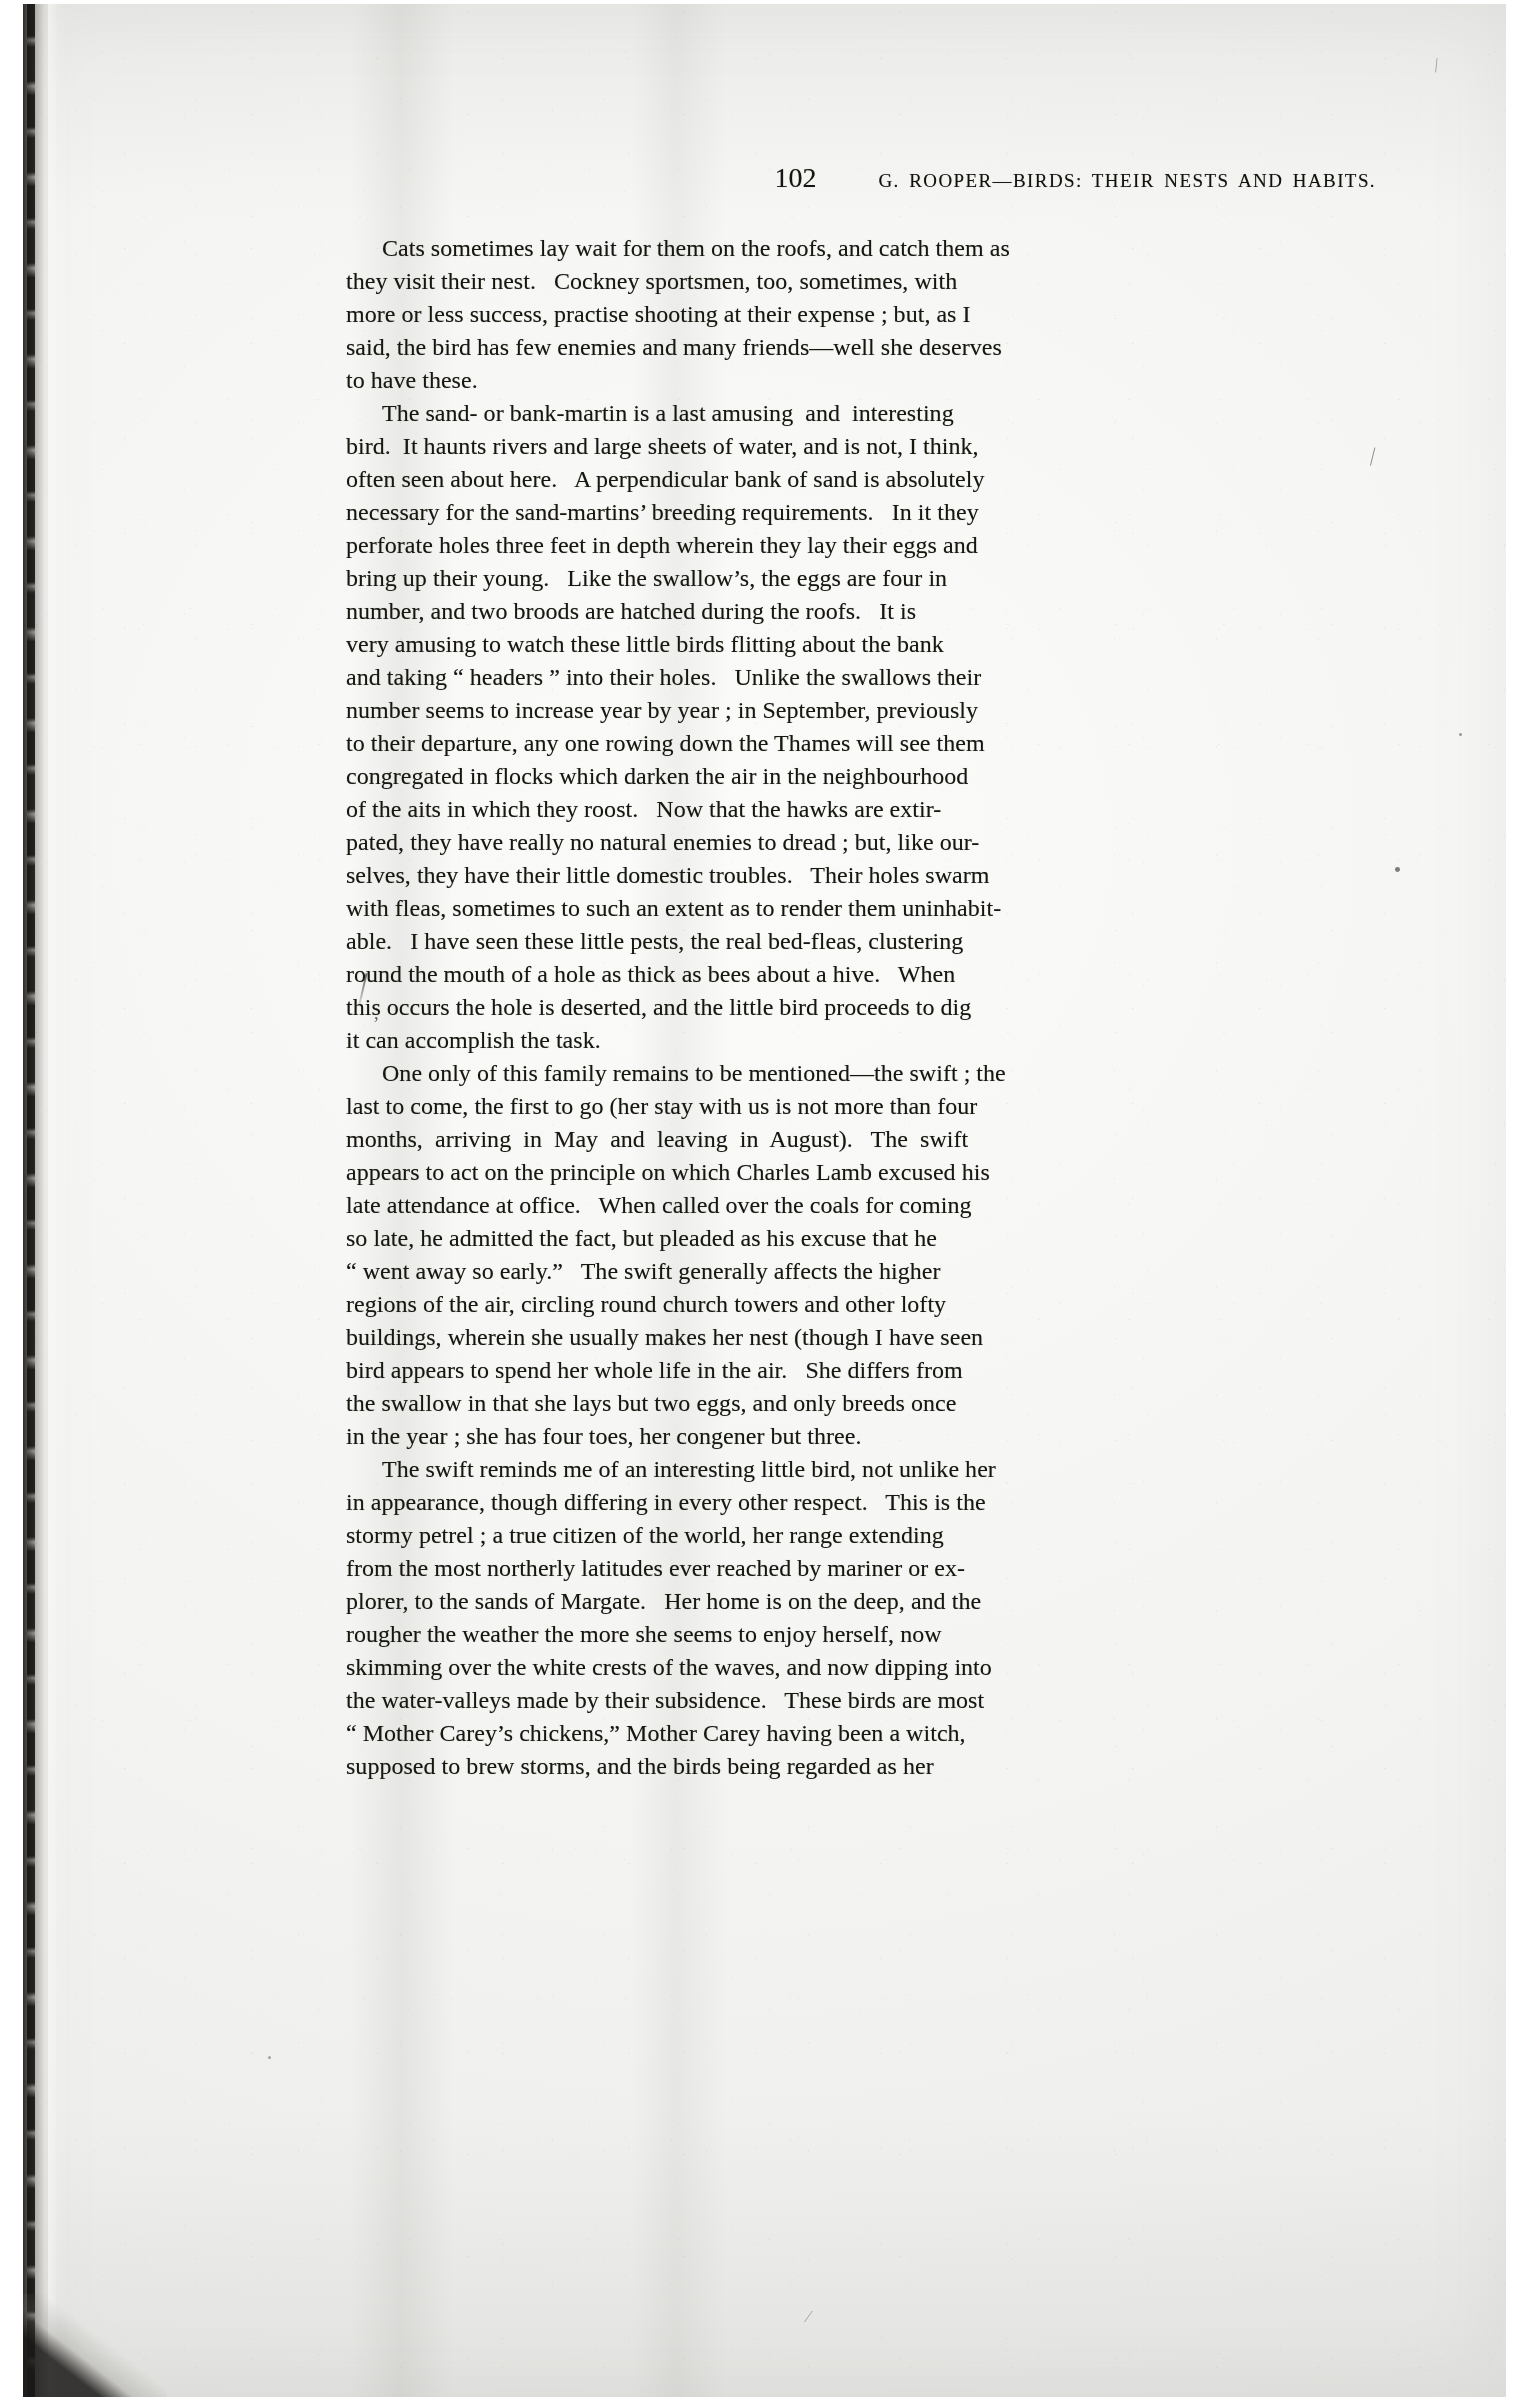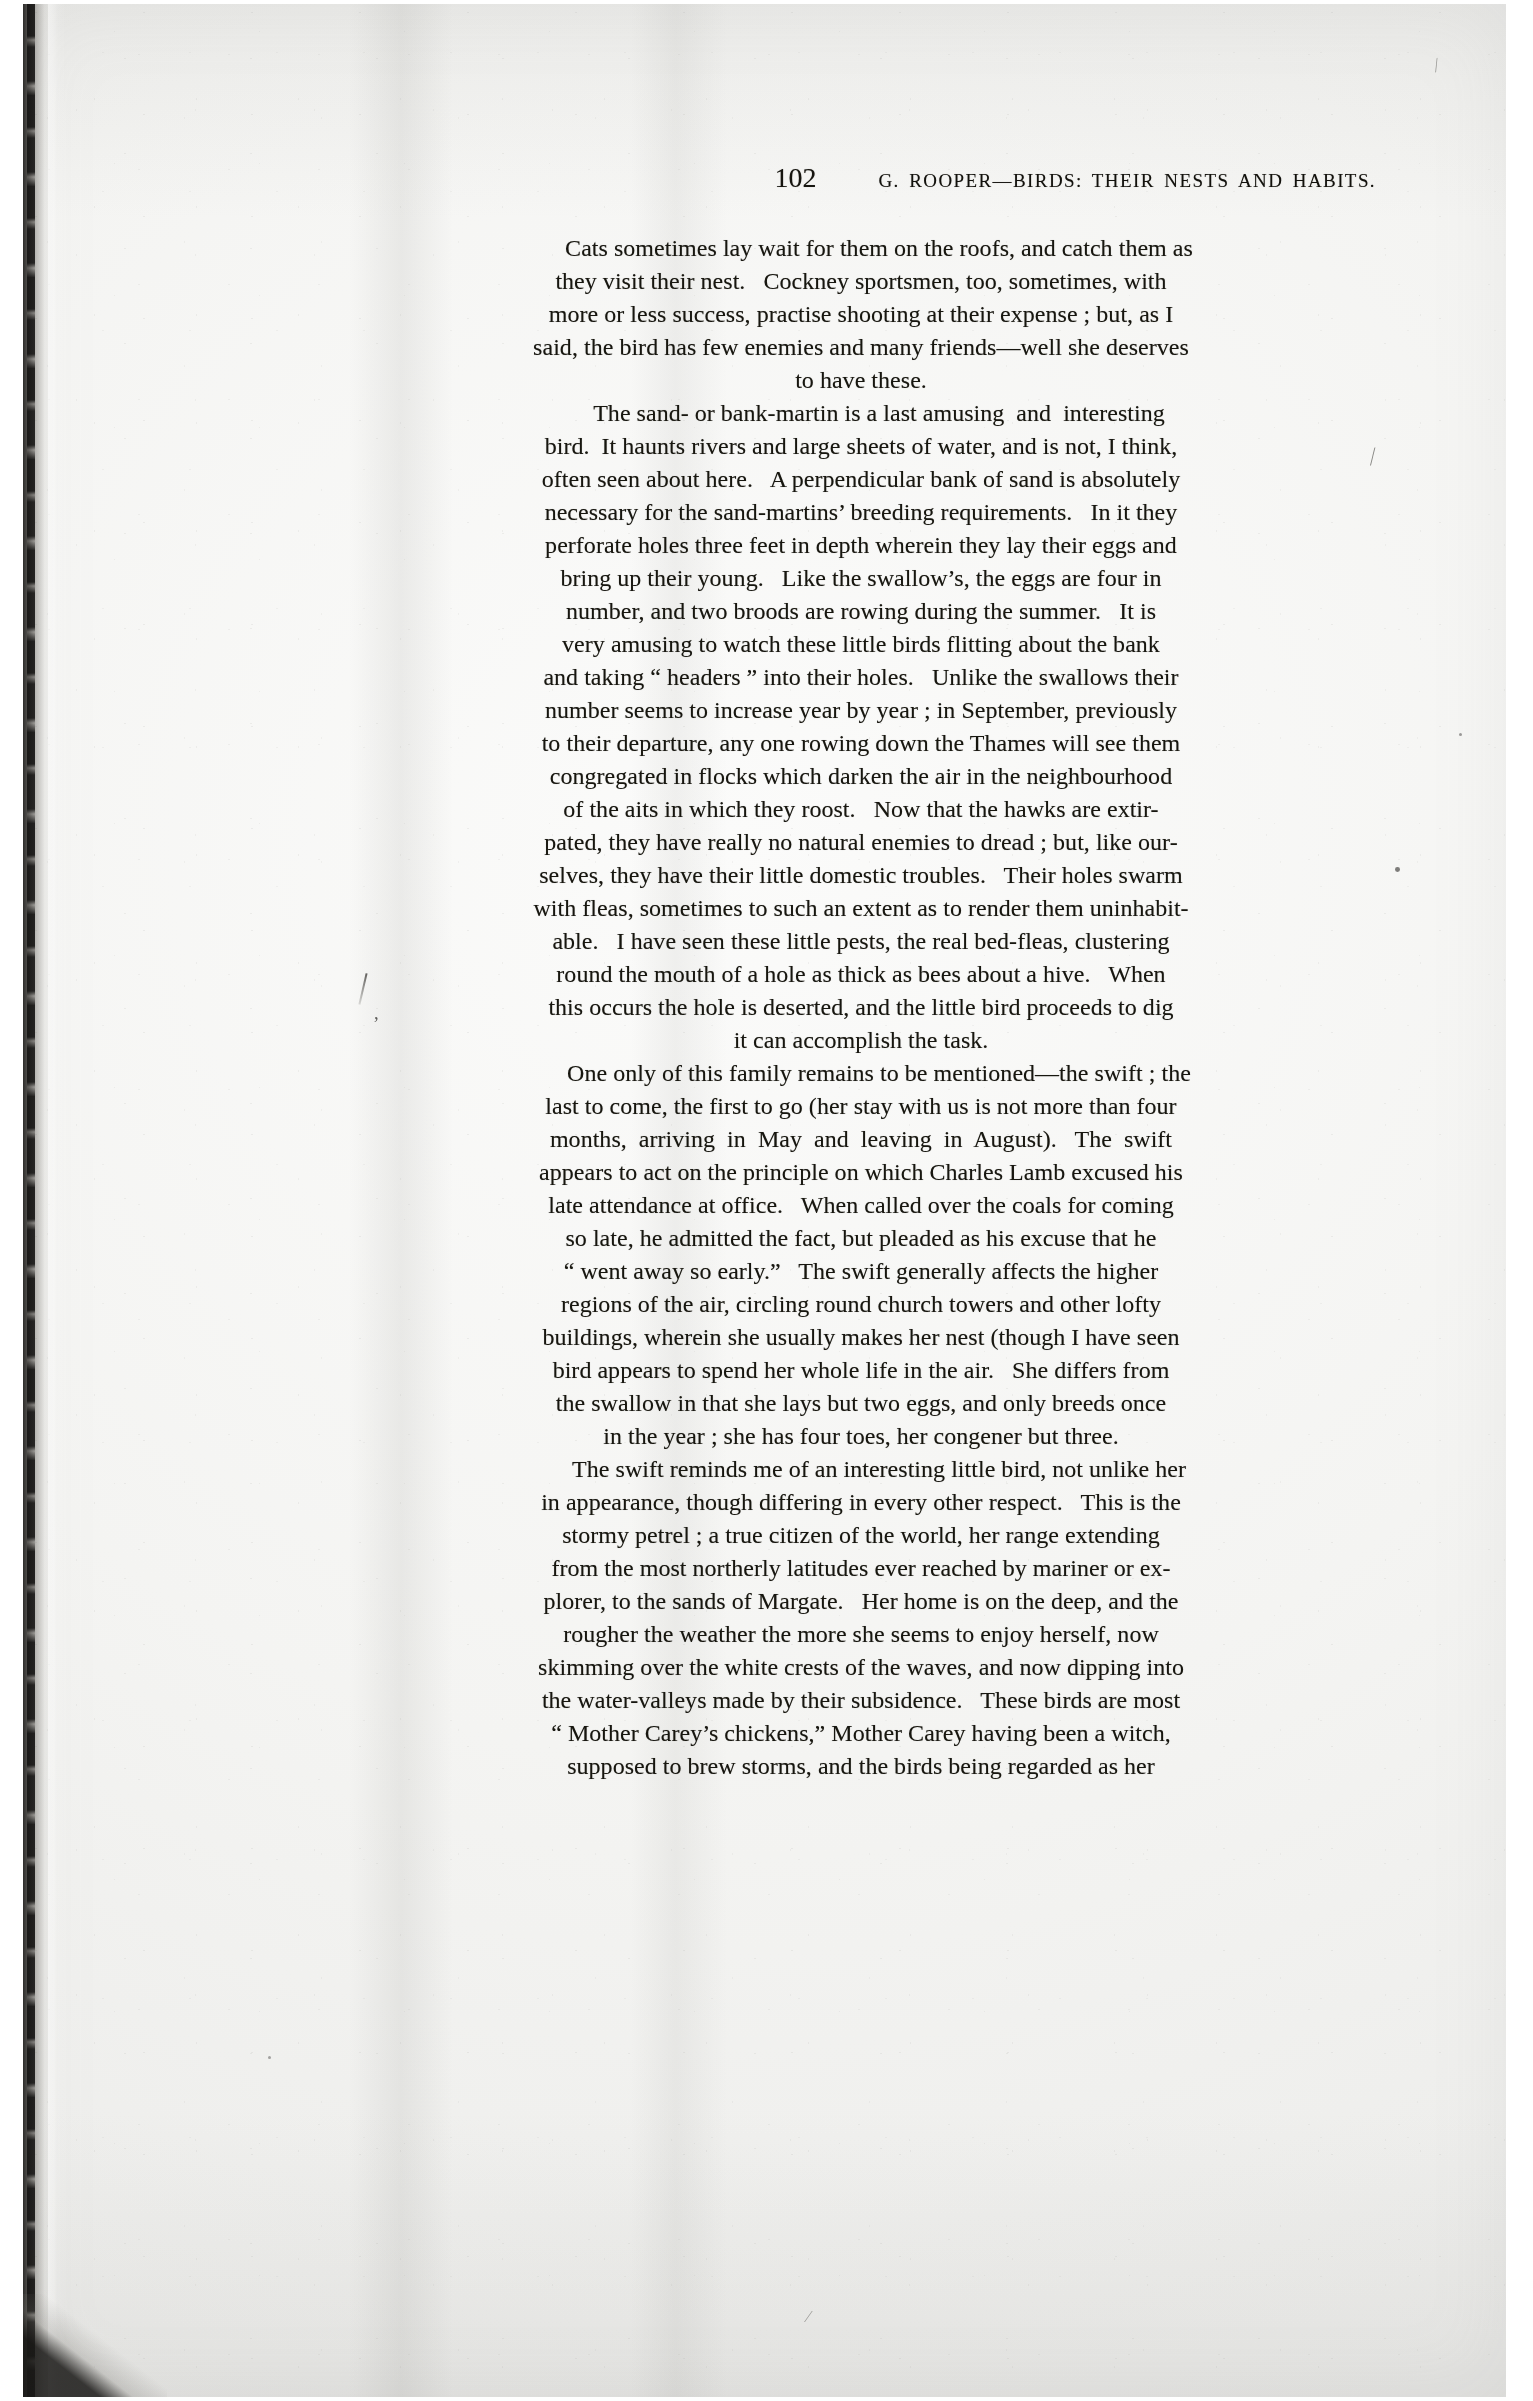--- a/index.html
+++ b/index.html
@@ -153,21 +153,20 @@
   .para {
     margin: 0;
     color: #17160f;
     font-size: 24px;
     line-height: 33px;
     letter-spacing: 0.03px;
   }
   .para .line {
     display: block;
     white-space: pre;
-    text-align: center;
   }
   
   .indent { display: inline-block; width: 36px; }
 
   
   #text-column {
     text-shadow: 0 0 0.8px rgba(22,21,16,0.35);
   }
 
   
@@ -247,21 +246,21 @@
           <span class="line">said, the bird has few enemies and many friends—well she deserves</span>
           <span class="line">to have these.</span>
         </p>
         <p class="para">
           <span class="line"><span class="indent"></span><span>The sand- or bank-martin is a last amusing  and  interesting</span></span>
           <span class="line">bird.  It haunts rivers and large sheets of water, and is not, I think,</span>
           <span class="line">often seen about here.   A perpendicular bank of sand is absolutely</span>
           <span class="line">necessary for the sand-martins’ breeding requirements.   In it they</span>
           <span class="line">perforate holes three feet in depth wherein they lay their eggs and</span>
           <span class="line">bring up their young.   Like the swallow’s, the eggs are four in</span>
-          <span class="line">number, and two broods are rowing during the summer.   It is</span>
+          <span class="line">number, and two broods are hatched during the roofs.   It is</span>
           <span class="line">very amusing to watch these little birds flitting about the bank</span>
           <span class="line">and taking “ headers ” into their holes.   Unlike the swallows their</span>
           <span class="line">number seems to increase year by year ; in September, previously</span>
           <span class="line">to their departure, any one rowing down the Thames will see them</span>
           <span class="line">congregated in flocks which darken the air in the neighbourhood</span>
           <span class="line">of the aits in which they roost.   Now that the hawks are extir-</span>
           <span class="line">pated, they have really no natural enemies to dread ; but, like our-</span>
           <span class="line">selves, they have their little domestic troubles.   Their holes swarm</span>
           <span class="line">with fleas, sometimes to such an extent as to render them uninhabit-</span>
           <span class="line">able.   I have seen these little pests, the real bed-fleas, clustering</span>

